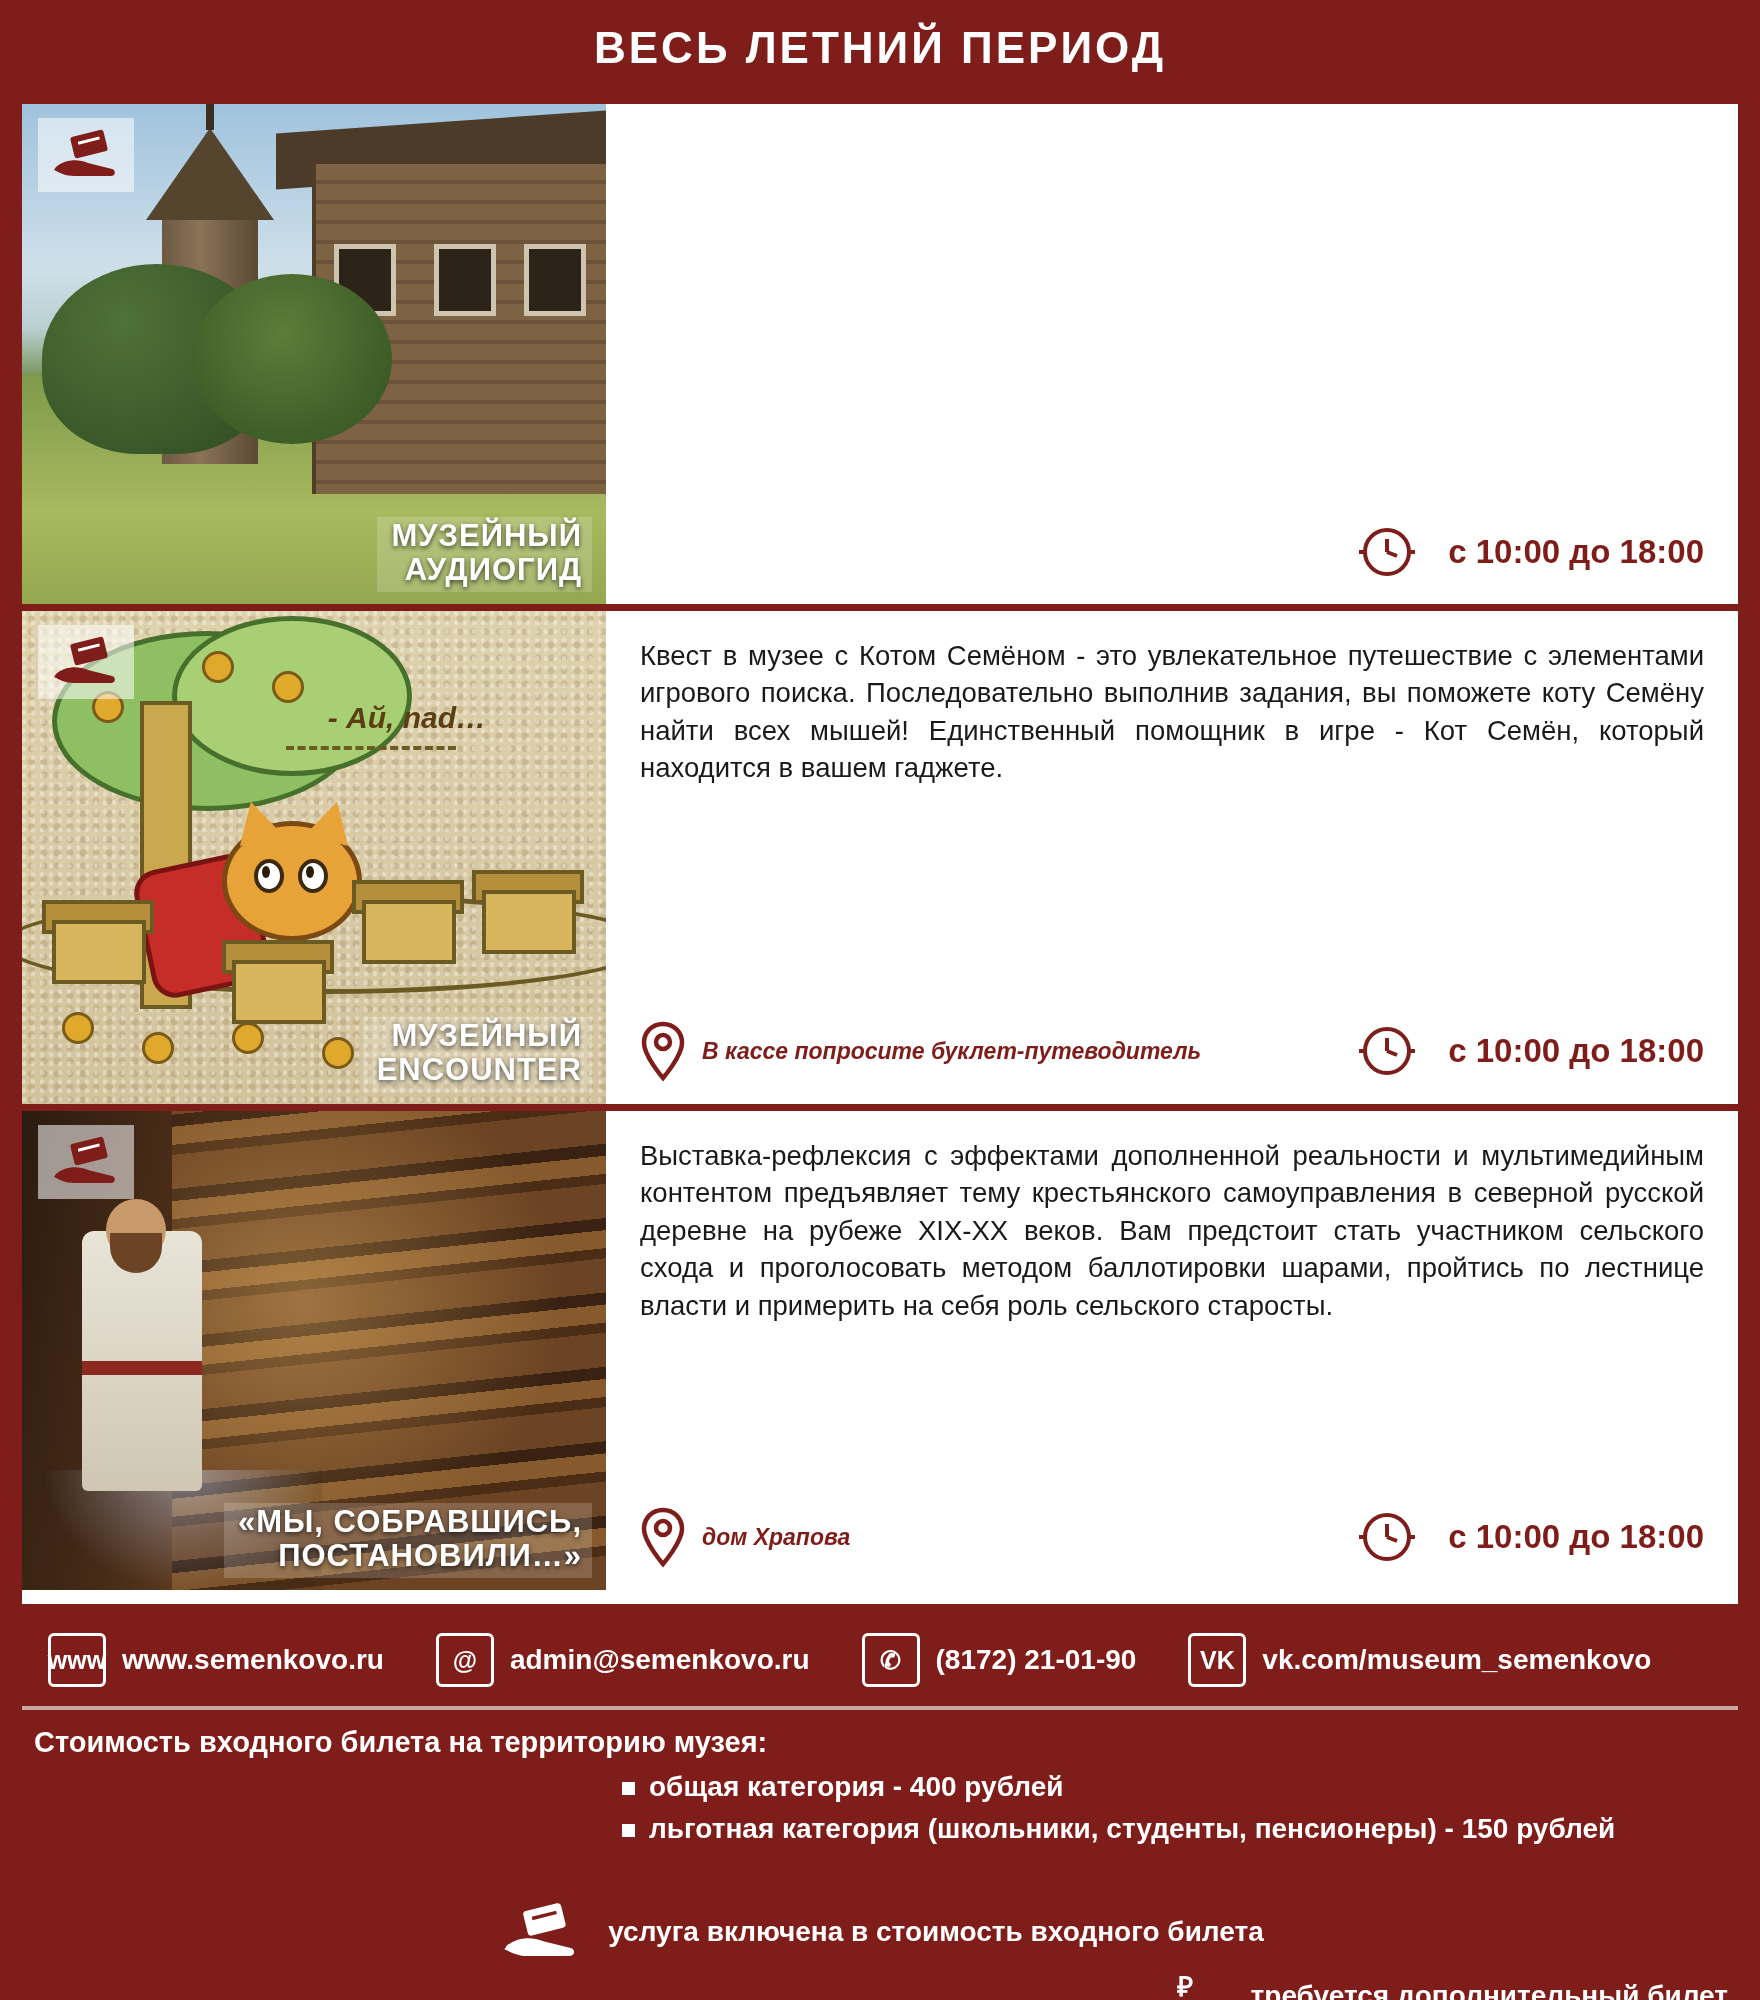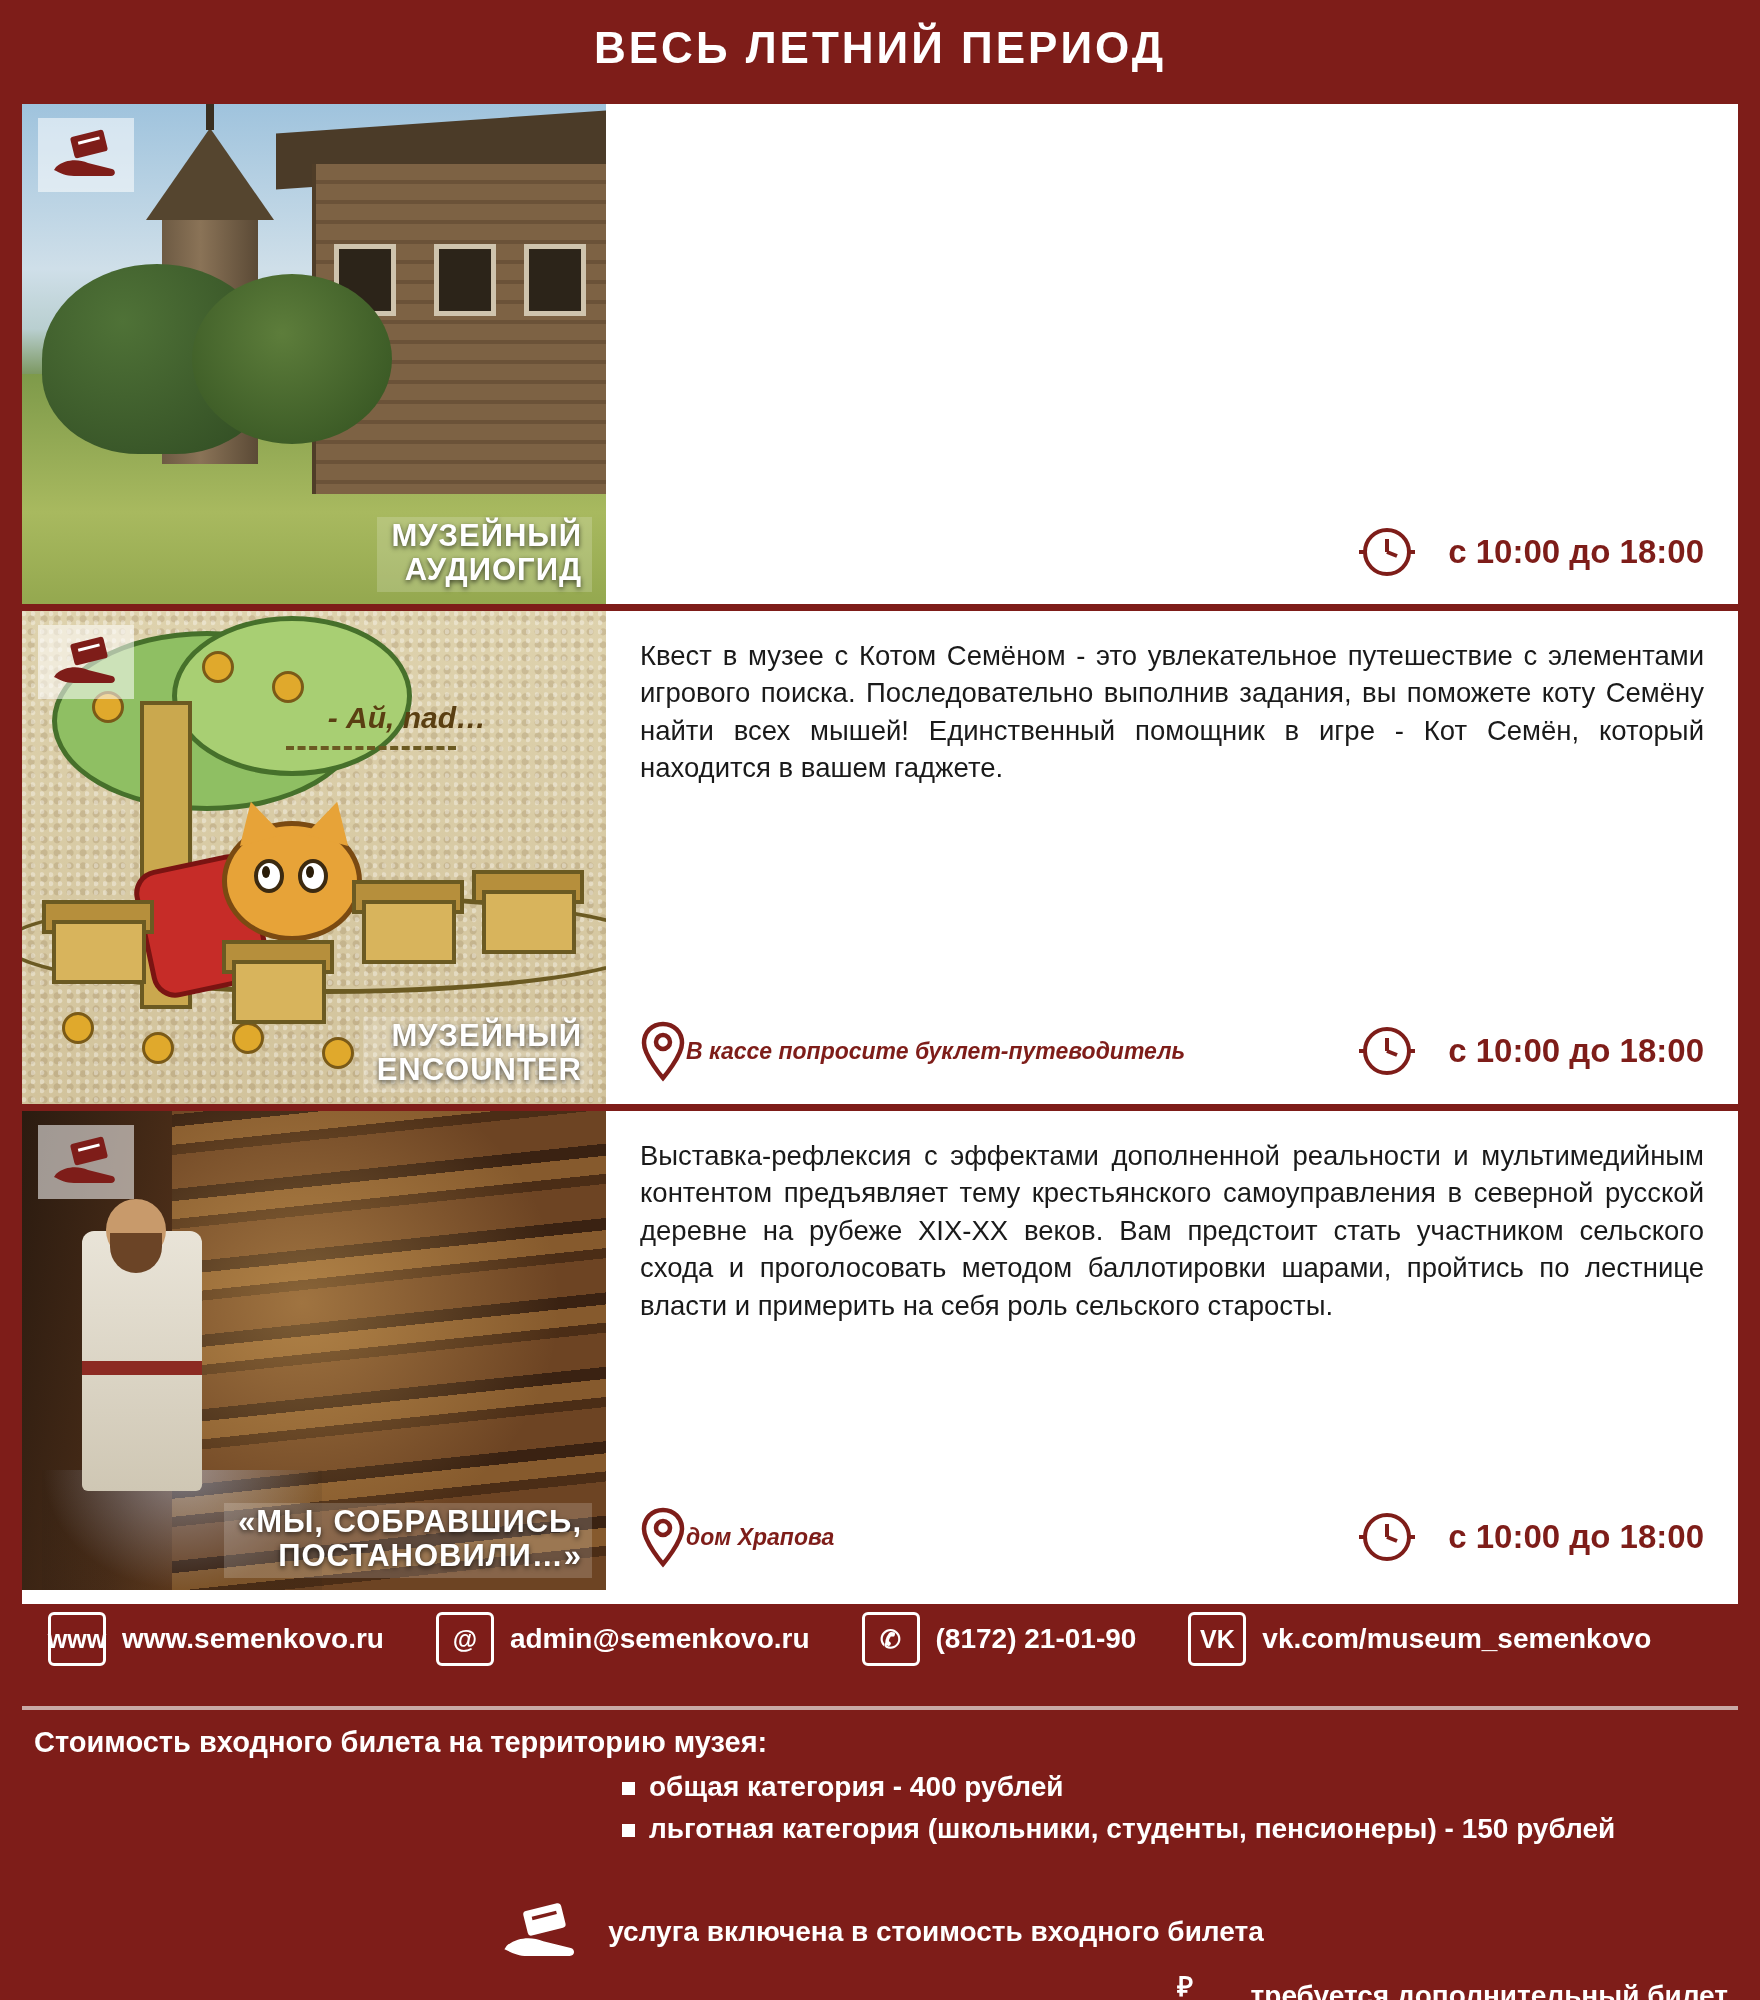--- a/index.html
+++ b/index.html
@@ -74,21 +74,21 @@
     line-height:1.36;
     text-align:justify;
     margin:0;
   }
 
   .meta{
     position:absolute;left:34px;right:34px;bottom:22px;
     display:flex;align-items:center;
   }
   .place{
-    display:flex;align-items:center;
+    display:flex;align-items:center;gap:16px;
     flex:1 1 auto;
   }
   .place-text{
     color:#7E1D19;
     font-size:23px;
     font-style:italic;
     font-weight:bold;
   }
   .time{
     display:flex;align-items:center;gap:31px;
@@ -202,21 +202,21 @@
   }
   .img-exhibit .beard{
     position:absolute;left:88px;top:122px;width:52px;height:40px;border-radius:0 0 26px 26px;background:#6b4426;
   }
   .img-exhibit .belt{position:absolute;left:60px;top:250px;width:120px;height:14px;background:#8c2a22;}
   .img-exhibit .floor{position:absolute;left:20px;bottom:0;width:280px;height:120px;background:radial-gradient(ellipse at 50% 0,rgba(200,220,255,.45),rgba(40,30,20,.1) 70%);}
 
   
   .contacts{
     position:absolute;left:22px;top:1612px;width:1716px;height:96px;
-    display:flex;align-items:flex-start;
+    display:flex;align-items:center;
     background:#7E1D19;
   }
   .contact{
     display:flex;align-items:center;gap:16px;
     color:#FFFFFF;font-size:28px;font-weight:bold;
     padding:0 26px;
   }
   .contact .box{
     width:52px;height:48px;border:3px solid #FFFFFF;border-radius:6px;
     display:flex;align-items:center;justify-content:center;

